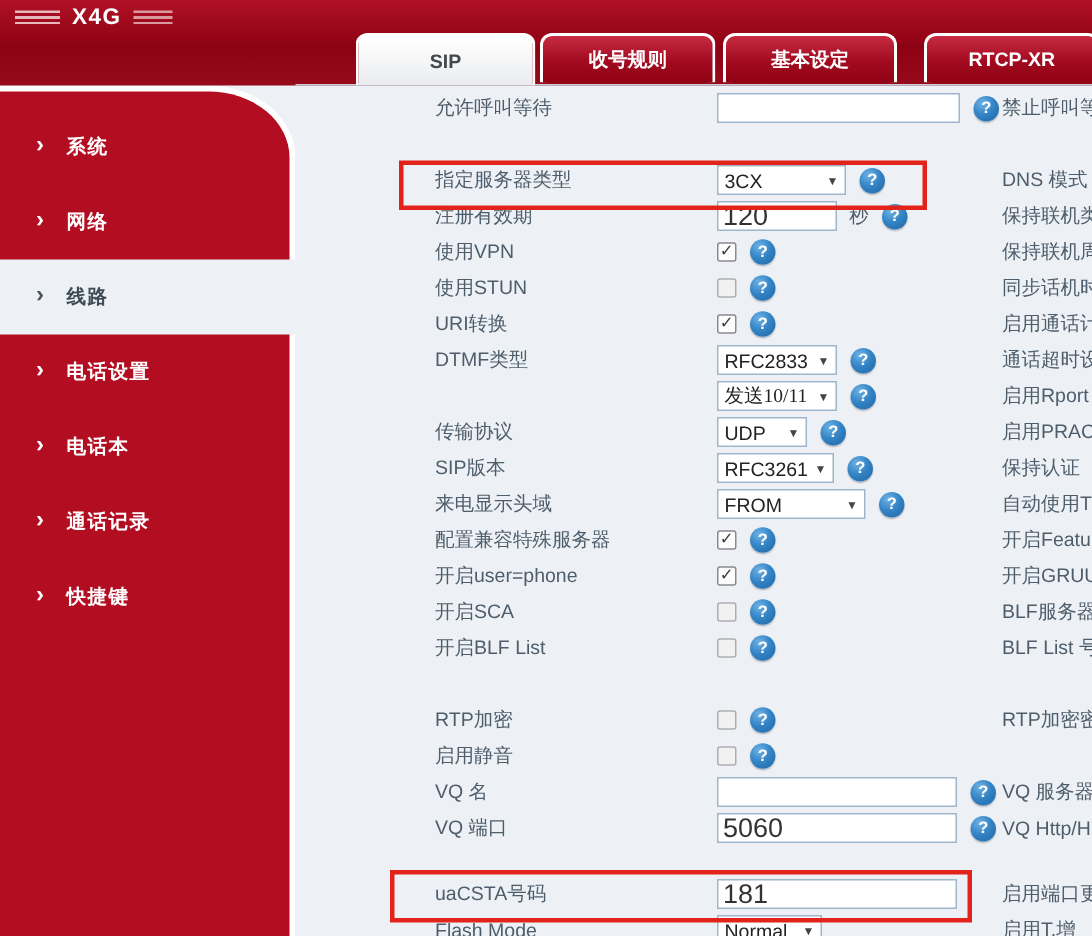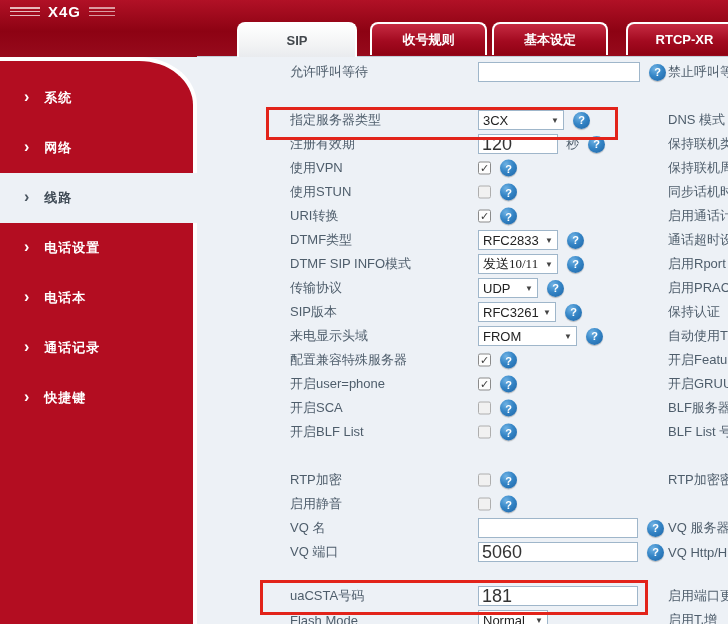--- a/index.html
+++ b/index.html
@@ -71,21 +71,21 @@
 
   <div class="topbar">
     <div class="logo-wrap">
       <span class="speedlines"></span>
       <span class="logo-text">X4G</span>
       <span class="speedlines short"></span>
     </div>
   </div>
 
   <div class="tabbar">
-      <div class="tab active" style="width: 120px; margin-right: 13px;">SIP</div>
+      <div class="tab active" style="width: 120px; margin-right: 3px;">SIP</div>
       <div class="tab" style="width: 117px; margin-right: 5px;">收号规则</div>
       <div class="tab" style="width: 116px; margin-right: 18px;">基本设定</div>
       <div class="tab" style="width: 117px; margin-right: 18px;">RTCP-XR</div>
       <div class="tab" style="width: 34px; margin-right: 0px;"></div>
     </div>
   <div class="content-topline"></div>
 
   <div class="sidebar">
       <div class="side-item">
         <span class="side-chevron">›</span>
@@ -176,21 +176,20 @@
         <div class="fctrl">
           <span class="tsel" style="width: 80px;">
             <span>RFC2833</span>
             <span class="caret">▼</span>
           </span>
           <span class="help">?</span>
         </div>
         <span class="rlabel">通话超时设</span>
       </div>
       <div class="frow">
-        <span class="flabel">DTMF SIP INFO模式</span>
         <div class="fctrl">
           <span class="tsel" style="width: 80px; font-family: Liberation Serif, serif;">
             <span>发送10/11</span>
             <span class="caret">▼</span>
           </span>
           <span class="help">?</span>
         </div>
         <span class="rlabel">启用Rport</span>
       </div>
       <div class="frow">

